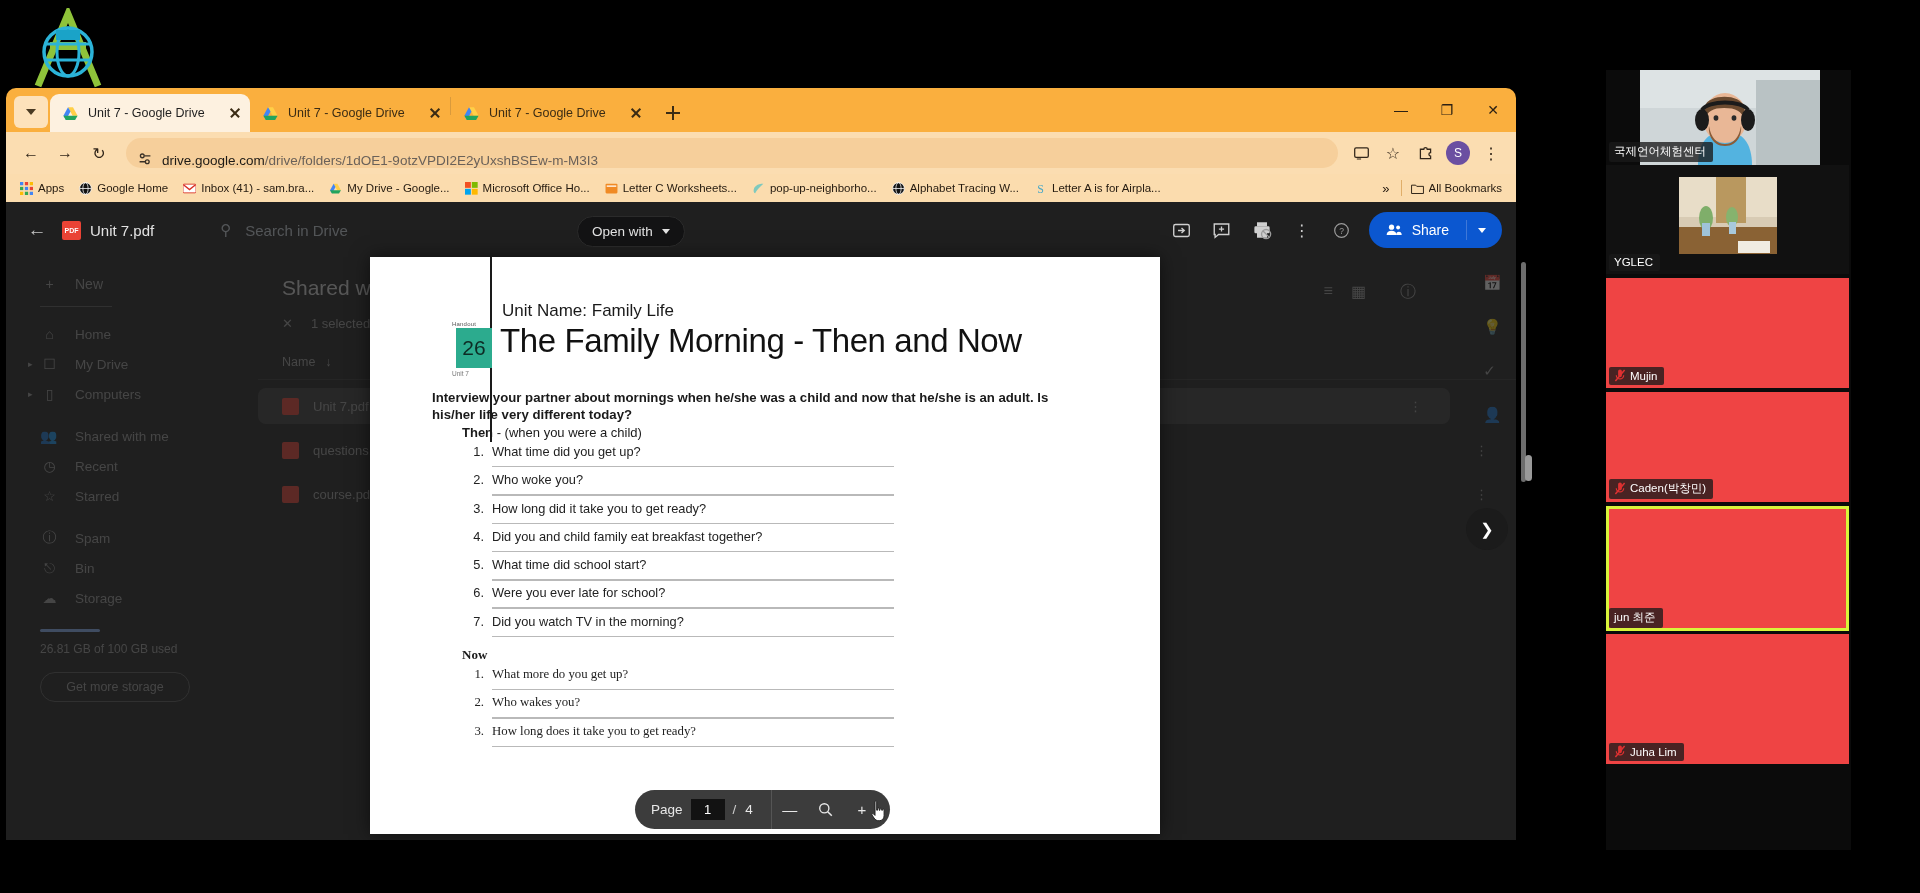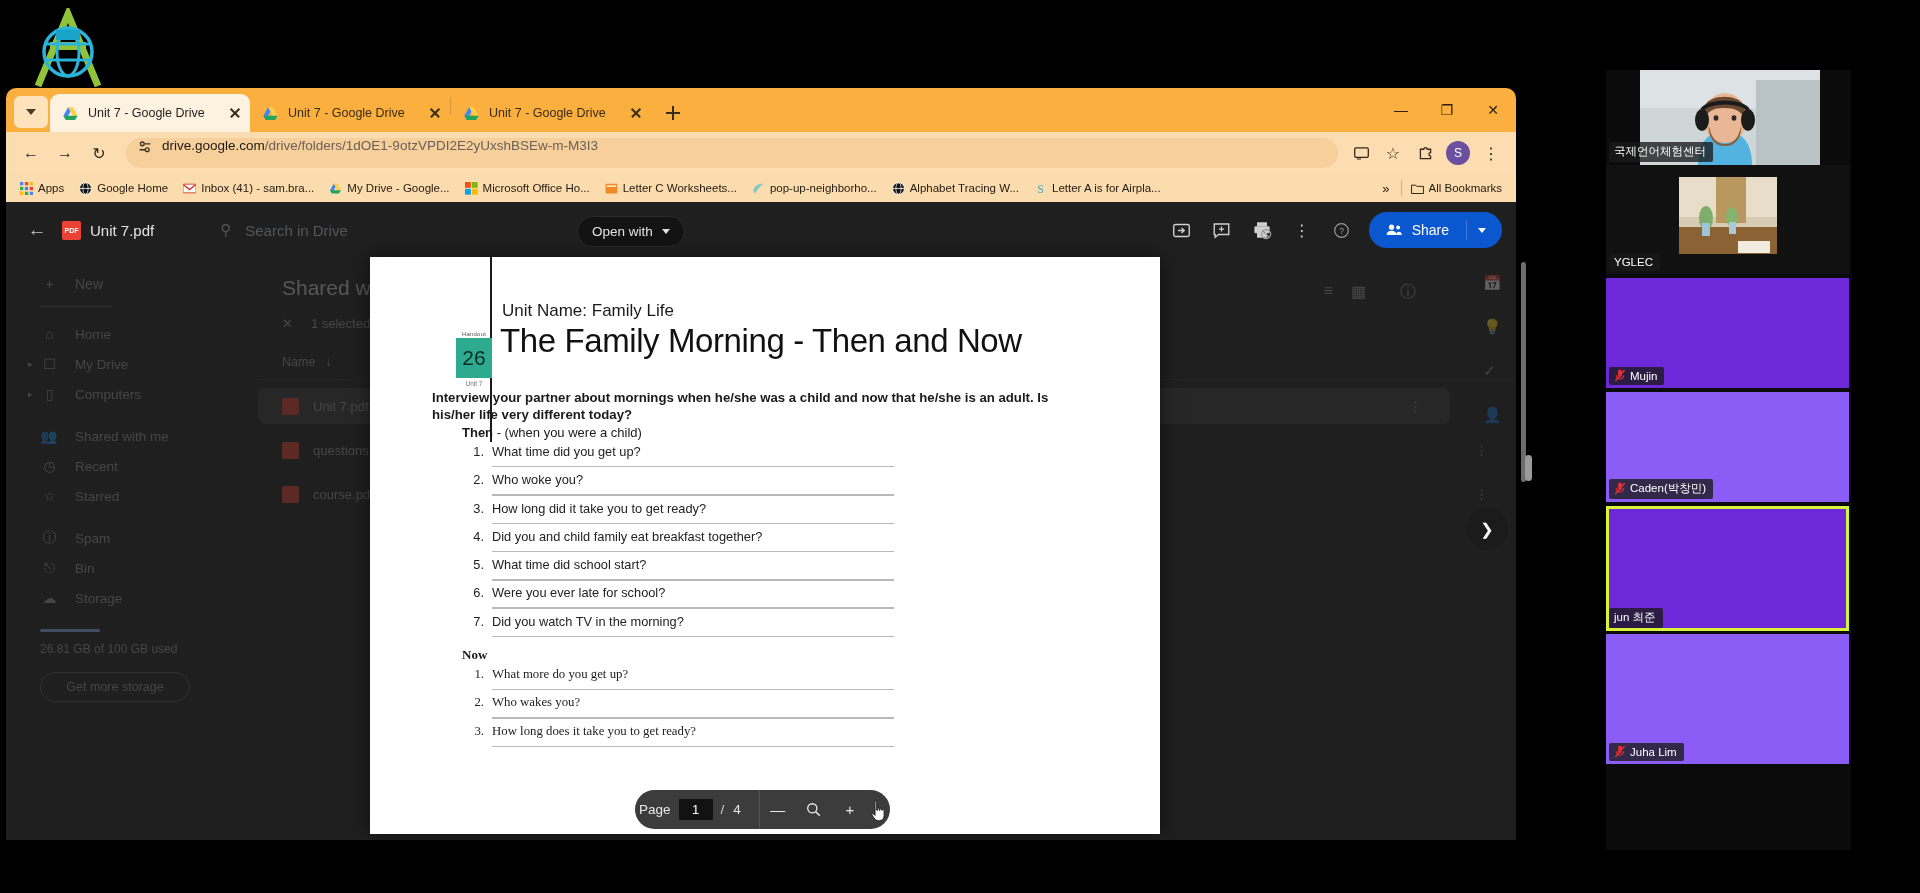--- a/index.html
+++ b/index.html
@@ -43,21 +43,21 @@
   .newtab::before{left:7px;top:13px;width:14px;height:1.8px;}
   .newtab::after{left:13.1px;top:7px;width:1.8px;height:14px;}
   .wincontrols { position:absolute; right:0; top:0; height:44px; display:flex; align-items:center; }
   .wc { width:46px; height:44px; display:flex; align-items:center; justify-content:center; }
   .wc i { display:block; color:#2c2013; font-style:normal; font-size:14px; line-height:1; }
 
   
   .nav-toolbar { height:42px; background:#fbddb1; display:flex; align-items:center; padding:0 10px; }
   .navbtn { width:30px;height:30px; display:flex;align-items:center;justify-content:center; margin-right:4px;
             color:#32261a; font-size:16px; }
-  .omnibox { flex:1; height:30px; background:#f6cf9b; border-radius:16px; display:flex; align-items:flex-start;
+  .omnibox { flex:1; height:30px; background:#f6cf9b; border-radius:16px; display:flex; align-items:flex-end;
              padding:0 10px; margin:0 8px; }
   .omnibox .lock { width:18px; height:18px; margin-right:8px; position:relative;}
   .omnibox .url { font-size:13.5px; color:#1d1a16; white-space:nowrap; overflow:hidden; }
   .omnibox .url .dim { color:#6a6159; }
   .tb-right { display:flex; align-items:center; gap:2px; }
   .tb-ico { width:30px;height:30px; display:flex;align-items:center;justify-content:center; color:#32261a;}
   .avatar-chip { width:24px;height:24px;border-radius:50%; background:#6b4fa1; color:#fff; font-size:12px;
                  display:flex;align-items:center;justify-content:center; margin:0 4px; }
 
   
@@ -123,42 +123,42 @@
   .dc-row .nm { width:590px; overflow:hidden; white-space:nowrap; }
   .dc-row .sz { width:160px; }
   .dc-row .kebab { margin-left:auto; margin-right:28px; }
   .rail { position:absolute; right:14px; top:16px; display:flex; flex-direction:column; gap:26px; font-size:15px;}
 
   
   .pdf-overlay { position:absolute; left:370px; top:257px; width:790px; height:577px; background:#fff;
                  overflow:hidden; box-shadow:0 0 18px rgba(0,0,0,.55); }
   .pdf-page { position:relative; width:790px; padding:0 0 0 0; }
   .rulebar { position:absolute; left:120px; top:0; width:1.6px; height:185px; background:#1a1a1a; }
-  .hbadge { position:absolute; left:82px; top:74px; width:44px; text-align:center; }
+  .hbadge { position:absolute; left:82px; top:64px; width:44px; }
   .hbadge .hl { font-size:6px; color:#555; letter-spacing:.2px; }
   .hbadge .sq { width:36px;height:40px; background:#2cab8e; margin:1px auto 0 auto; color:#0d2b24;
                 font-size:21px; display:flex; align-items:center; justify-content:center; }
   .hbadge .ul { font-size:6.5px; color:#777; margin-top:2px; }
   .unitname { position:absolute; left:132px; top:44px; font-size:17px; color:#1a1a1a; }
   .maintitle { position:absolute; left:130px; top:65px; font-size:33px; color:#111; letter-spacing:-.4px;
                white-space:nowrap; font-weight:400; }
   .intro { position:absolute; left:62px; top:132px; width:640px; font-size:13.2px; font-weight:bold;
            color:#1a1a1a; line-height:1.32; }
   .qsection { position:absolute; left:92px; width:660px; }
   .sec-head { font-size:13px; color:#1a1a1a; margin-bottom:2px; }
   .sec-head b { font-weight:bold; }
   .qrow { position:relative; height:28.3px; }
   .qnum { position:absolute; left:0; top:2px; width:22px; text-align:right; font-size:12.8px; color:#222; }
   .qtext { position:absolute; left:30px; top:2px; font-size:12.8px; color:#222; }
   .qline { position:absolute; left:30px; top:24px; width:402px; height:1.4px; background:#b9b9b9; }
 
   
   .pdf-toolbar { position:absolute; left:635px; top:790px; height:39px; width:255px; border-radius:20px;
                  background:#3c3c3c; display:flex; align-items:center; color:#e8e8e8; font-size:13.5px; }
-  .pt-page-lbl { margin-left:4px; }
+  .pt-page-lbl { margin-left:16px; }
   .pt-input { width:34px; height:21px; background:#121212; color:#fff; font-size:13px; margin:0 8px;
               display:flex; align-items:center; justify-content:center; }
   .pt-slash { color:#cfcfcf; margin-right:9px; }
   .pt-total { color:#e8e8e8; }
   .pt-div { width:1px; height:39px; background:#555; margin-left:18px; }
   .pt-ico { width:36px; height:39px; display:flex; align-items:center; justify-content:center; font-size:15px; }
   .cursor-hand { position:absolute; left:870px; top:800px; width:18px; height:22px; }
 
   
   .next-arrow { position:absolute; left:1466px; top:508px; width:42px; height:42px; border-radius:50%;
@@ -171,21 +171,21 @@
                  border-radius:4px; }
 
   
   .videos { position:absolute; left:1606px; top:70px; width:245px; height:780px; background:#0b0b0b; }
   .vtile { position:relative; width:243px; overflow:hidden; background:#111; }
   .vname { position:absolute; left:3px; bottom:3px; display:flex; align-items:center; gap:4px;
            background:rgba(25,25,25,.78); color:#fff; font-size:11.5px; padding:2px 7px 3px 5px; border-radius:2px;
            white-space:nowrap; }
   .mute { width:12px; height:13px; flex:0 0 12px; }
   .vtile.speaking { outline:3px solid #d8f43a; outline-offset:-3px; }
-  .gray1 { background:#6d28d9; } .gray2 { background:#8b5cf6; }
+  .gray1 { background:#ef4444; } .gray2 { background:#ef4444; }
 </style>
 </head>
 <body>
 <div id="root">
 
 <div class="desktop-logo">
   <svg viewBox="0 0 80 82">
     <path d="M10 78 L40 6 L70 78" stroke="#8fc33a" stroke-width="7" fill="none"></path>
     <path d="M22 34 h36 v8 h-36 z" fill="#8fc33a"></path>
     <circle cx="40" cy="44" r="24" fill="none" stroke="#2bb3d8" stroke-width="3.5"></circle>

